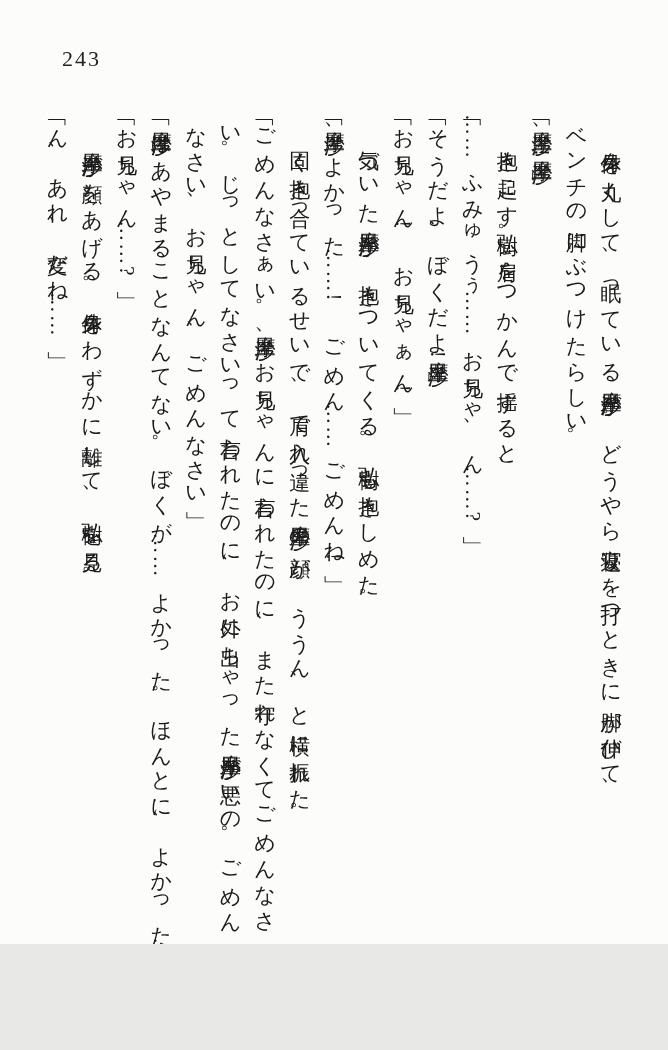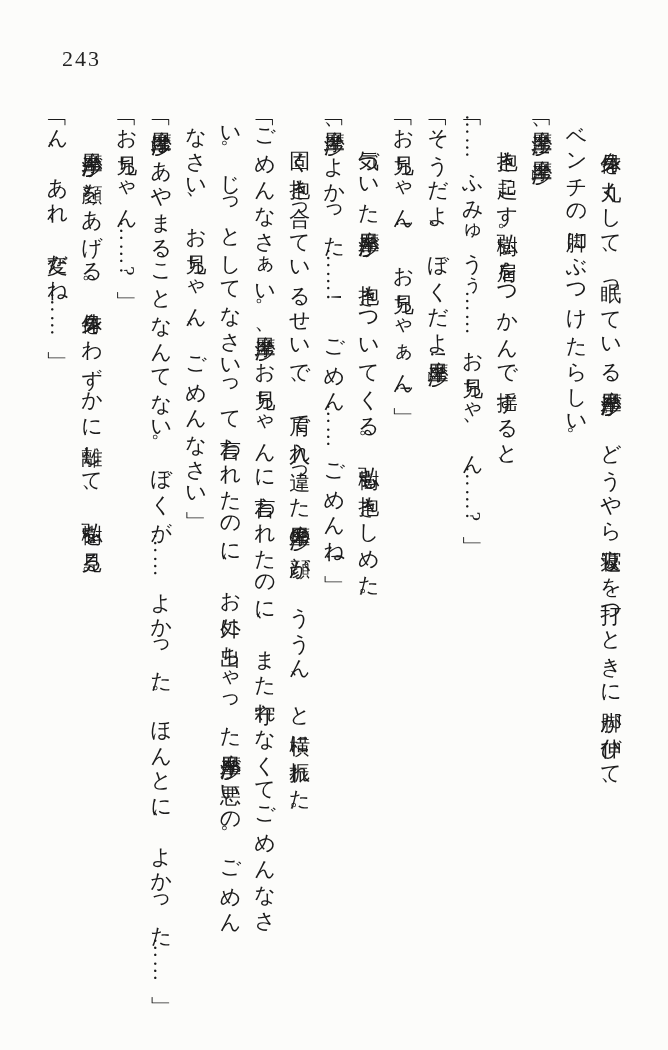--- a/index.html
+++ b/index.html
@@ -3,21 +3,21 @@
 <meta charset="utf-8">
 <style>
   html, body {
     margin: 0;
     padding: 0;
     background: #e8e8e6;
   }
   .page {
     position: relative;
     width: 668px;
-    height: 1050px;
+    height: 944px;
     margin: 0 auto;
     background: #fcfcfa;
     overflow: hidden;
     font-family: "Liberation Serif", "DejaVu Serif", serif;
   }
   .page-number {
     position: absolute;
     left: 62px;
     top: 46px;
     font-size: 22px;

